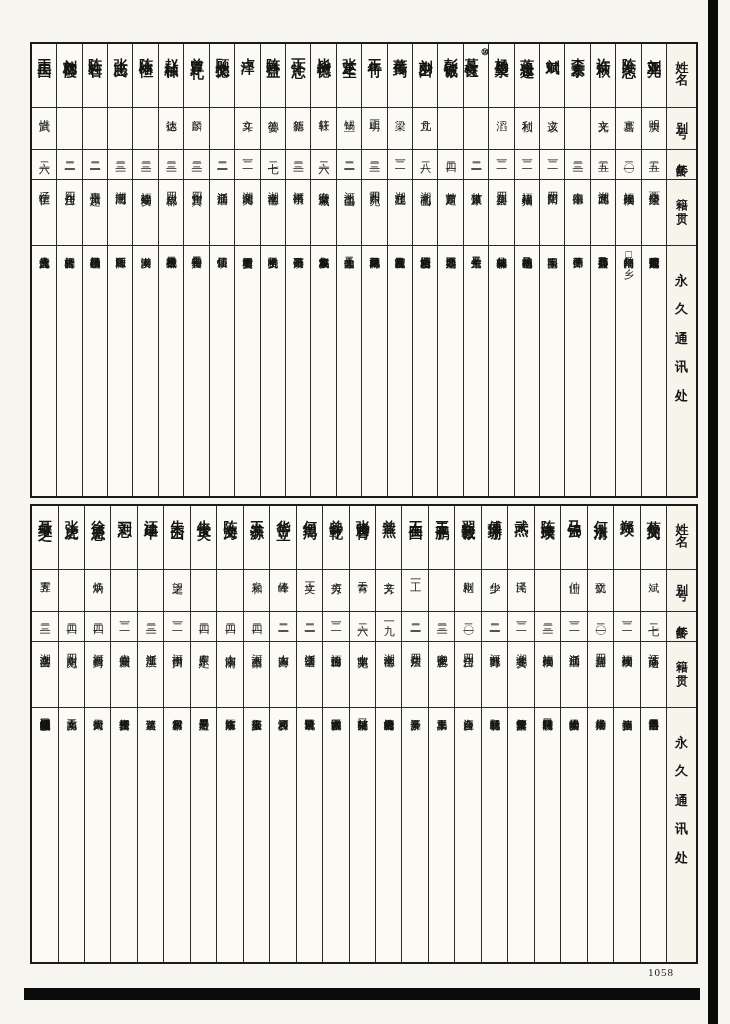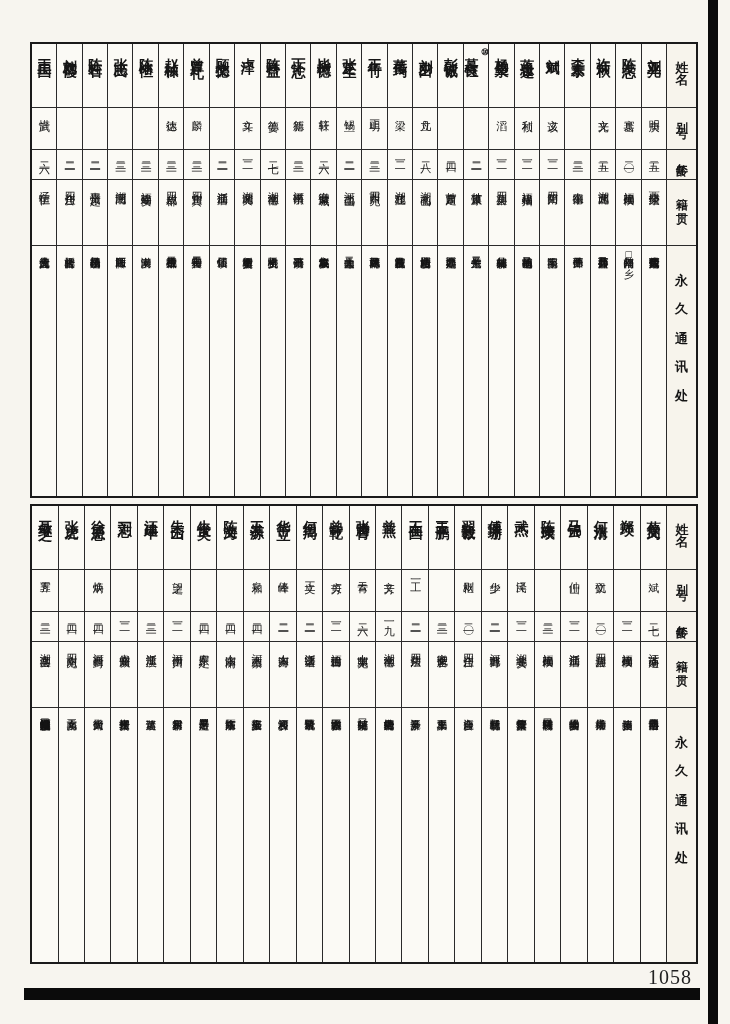--- a/index.html
+++ b/index.html
@@ -54,21 +54,21 @@
   .r-addr .vt{height:100%;}
   .header-col .cell{font-weight:bold;}
   .header-col .r-name{letter-spacing:11px;font-size:13px;padding-top:7px;}
   .header-col .r-alias{letter-spacing:7px;font-size:12px;padding-top:4px;}
   .header-col .r-age{font-size:12px;letter-spacing:2px;}
   .header-col .r-native{letter-spacing:15px;font-size:12px;padding-top:9px;}
   .header-col .r-addr{letter-spacing:29px;font-size:13px;padding-top:16px;line-height:1;}
   .note{font-size:9px;letter-spacing:0;display:inline;}
   .page-number{
     position:absolute;left:648px;top:966px;
-    font-size:20px;letter-spacing:1px;color:#222;
+    font-size:11px;letter-spacing:1px;color:#222;
   }
   .edge-right{
     position:absolute;top:0;bottom:0;right:12px;width:10px;
     background:#0b0b0b;
   }
   .edge-bottom{
     position:absolute;left:24px;bottom:24px;height:12px;width:676px;
     background:#0b0b0b;
   }
 </style>

